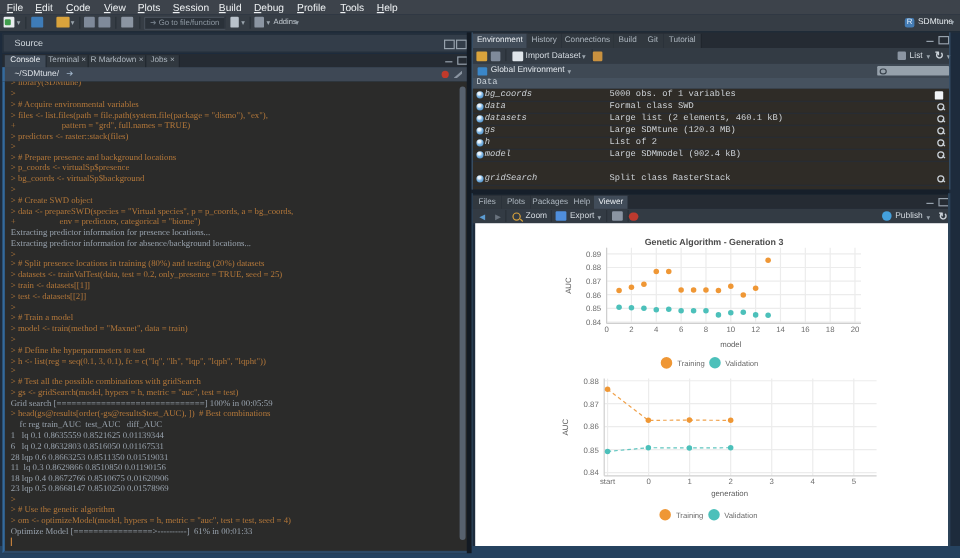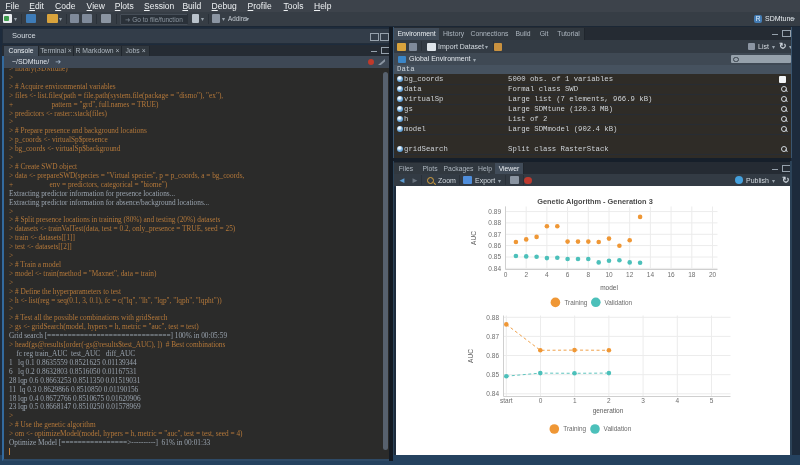--- a/index.html
+++ b/index.html
@@ -39,21 +39,21 @@
   
   #envtabs{left:393px;top:27px;width:398px;height:13px;}
   #envtool{left:393px;top:40px;width:398px;height:13px;background:#333b44;border-bottom:1px solid #262e37;}
   #envglobal{left:393px;top:53px;width:398px;height:12px;background:#3f4954;}
   #envsearch{left:731px;top:55px;width:60px;height:8px;background:#96a1ab;border-radius:1px;}
   #envdata{left:393px;top:65px;width:398px;height:9px;background:#46525f;color:#ccd4db;
            font-family:"Liberation Mono",monospace;font-size:7.3px;line-height:9px;}
   #envrows{left:393px;top:74px;width:398px;height:84px;background:#2f2c27;
            font-family:"Liberation Mono",monospace;font-size:7.3px;color:#ced3d8;}
   .erow{position:absolute;left:0;width:398px;height:10px;line-height:10px;border-bottom:1px solid #272c33;}
-  .ename{position:absolute;left:11px;}
+  .ename{position:absolute;left:11px;font-style:italic;}
   .eval{position:absolute;left:115px;}
   .eorb{position:absolute;left:4px;top:2px;width:6px;height:6px;border-radius:50%;
         background:radial-gradient(circle at 40% 32%,#eef6fd 0 18%,#7ab2e0 50%,#3b82c4);}
   .emag{position:absolute;left:388px;top:2px;width:4px;height:4px;border:1px solid #cfd6dd;border-radius:50%;}
   .emag:after{content:"";position:absolute;left:3.4px;top:3.4px;width:2.5px;height:1px;
         background:#cfd6dd;transform:rotate(45deg);}
   .egrid{position:absolute;left:386px;top:1.5px;width:7px;height:7px;background:#f2f4f6;border-radius:1px;}
   
   #filestabs{left:393px;top:161.5px;width:398px;height:12px;}
   #filestool{left:393px;top:173.5px;width:398px;height:12.5px;background:#333b44;border-bottom:1px solid #223145;}
@@ -222,22 +222,22 @@
         <div class="egrid"></div>
       </div>
     <div class="erow" style="top:10px">
         <div class="eorb"></div>
         <span class="ename">data</span>
         <span class="eval">Formal class SWD</span>
         <div class="emag"></div>
       </div>
     <div class="erow" style="top:20px">
         <div class="eorb"></div>
-        <span class="ename">virtualSp</span>
-        <span class="eval">Large list (7 elements, 966.9 kB)</span>
+        <span class="ename">datasets</span>
+        <span class="eval">Large list (2 elements, 460.1 kB)</span>
         <div class="emag"></div>
       </div>
     <div class="erow" style="top:30px">
         <div class="eorb"></div>
         <span class="ename">gs</span>
         <span class="eval">Large SDMtune (120.3 MB)</span>
         <div class="emag"></div>
       </div>
     <div class="erow" style="top:40px">
         <div class="eorb"></div>

